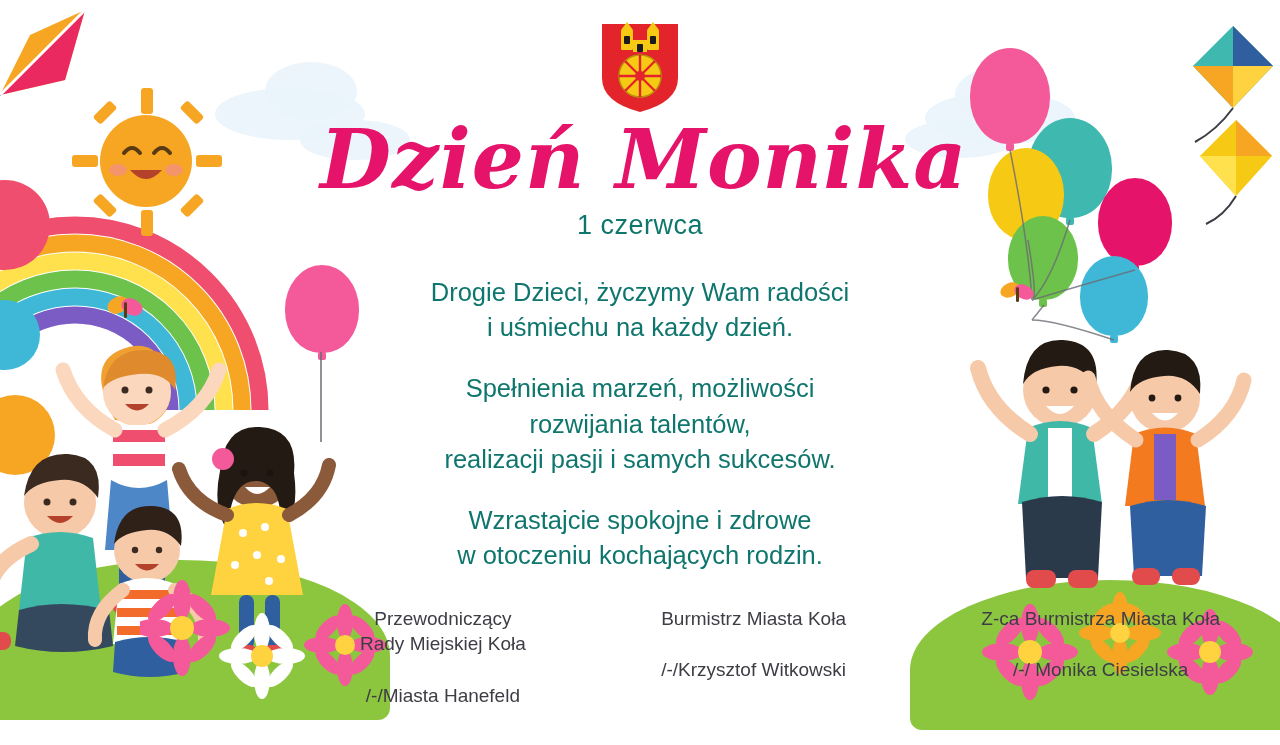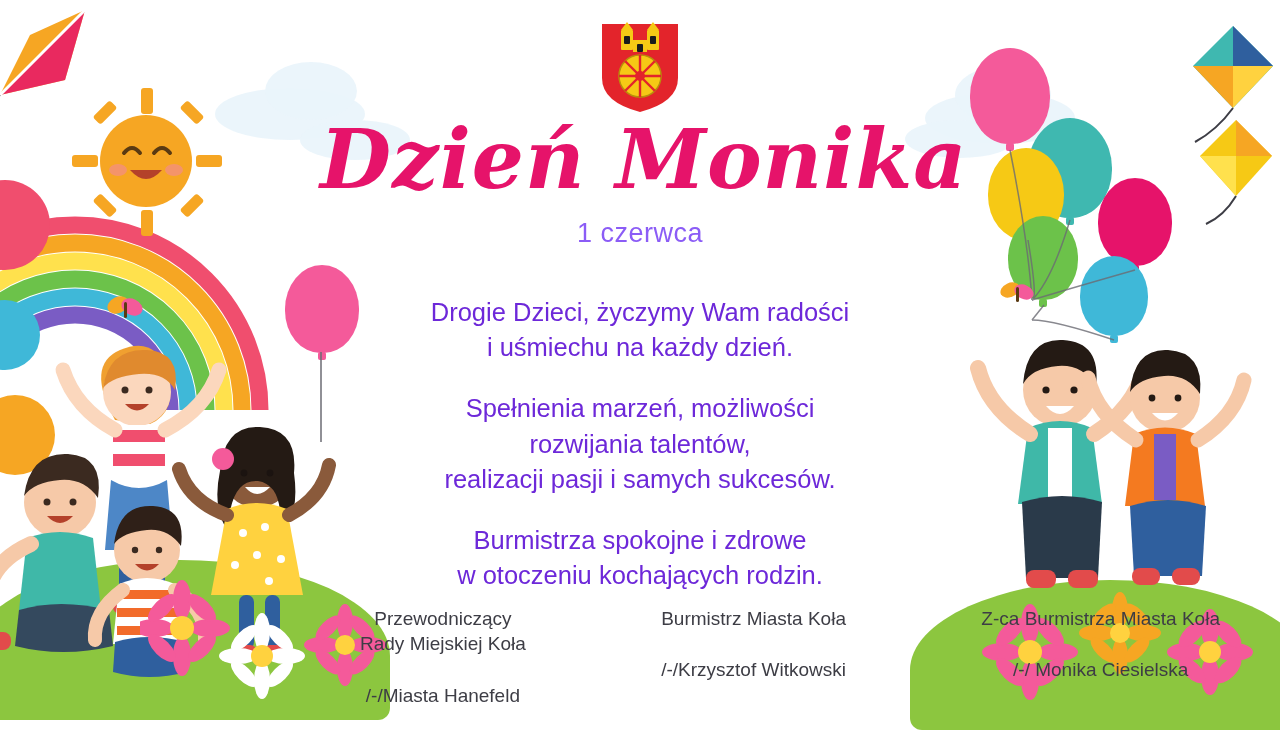--- a/index.html
+++ b/index.html
@@ -54,29 +54,29 @@
     font-style: italic;
     font-weight: bold;
     font-size: 82px;
     line-height: 1;
     color: #e6136a;
     letter-spacing: 1px;
     margin: 0;
     white-space: nowrap;
   }
   .subtitle {
-    margin-top: 18px;
+    margin-top: 10px;
     font-size: 27px;
-    color: #8b5cf6;
+    color: #0f766e;
     letter-spacing: .5px;
   }
 
   .wishes {
-    margin-top: 46px;
-    color: #6d28d9;
+    margin-top: 34px;
+    color: #0f766e;
     font-size: 25.5px;
     line-height: 1.38;
   }
   .wishes p {
     margin: 0 0 26px 0;
   }
   .wishes p:last-child { margin-bottom: 0; }
 
   
   .signatures {
@@ -473,21 +473,21 @@
   <div class="center-col">
     <h1 class="title">Dzień Monika</h1>
     <div class="subtitle">1 czerwca</div>
 
     <div class="wishes">
       <p style="white-space:pre-line;">Drogie Dzieci, życzymy Wam radości
 i uśmiechu na każdy dzień.</p>
       <p style="white-space:pre-line;">Spełnienia marzeń, możliwości
 rozwijania talentów,
 realizacji pasji i samych sukcesów.</p>
-      <p style="white-space:pre-line;">Burmistrza spokojne i zdrowe
+      <p style="white-space:pre-line;">Wzrastajcie spokojne i zdrowe
 w otoczeniu kochających rodzin.</p>
     </div>
   </div>
 
   <div class="signatures">
     <div class="sig">
       <div class="role">Przewodniczący
 Rady Miejskiej Koła</div>
       <div class="name">/-/Miasta Hanefeld</div>
     </div>

